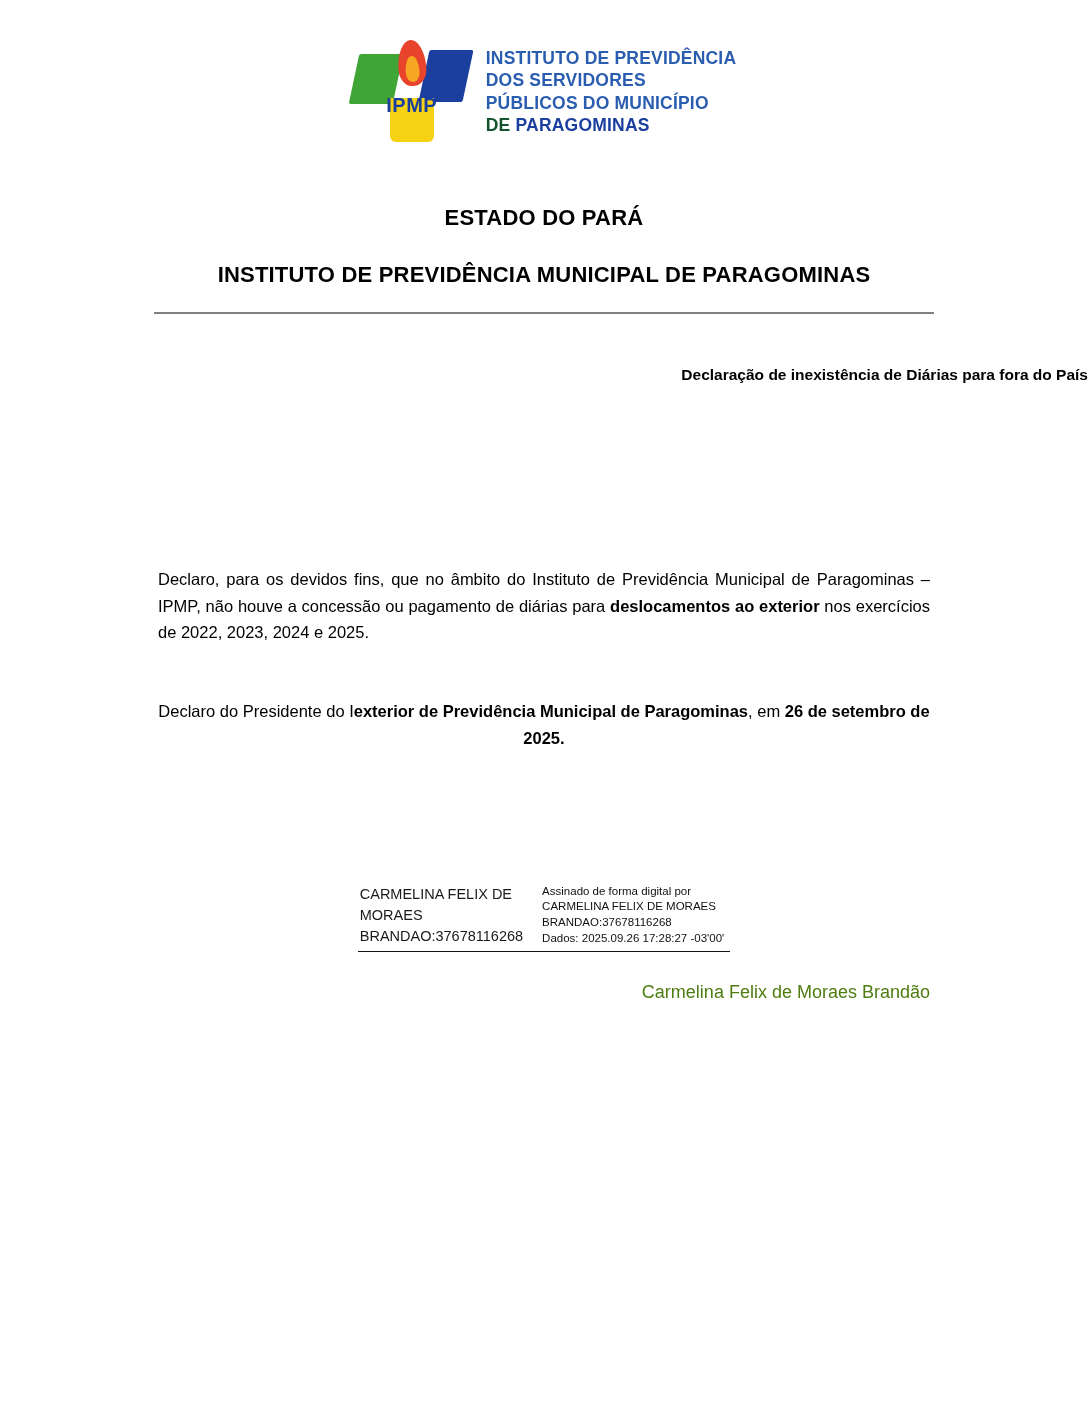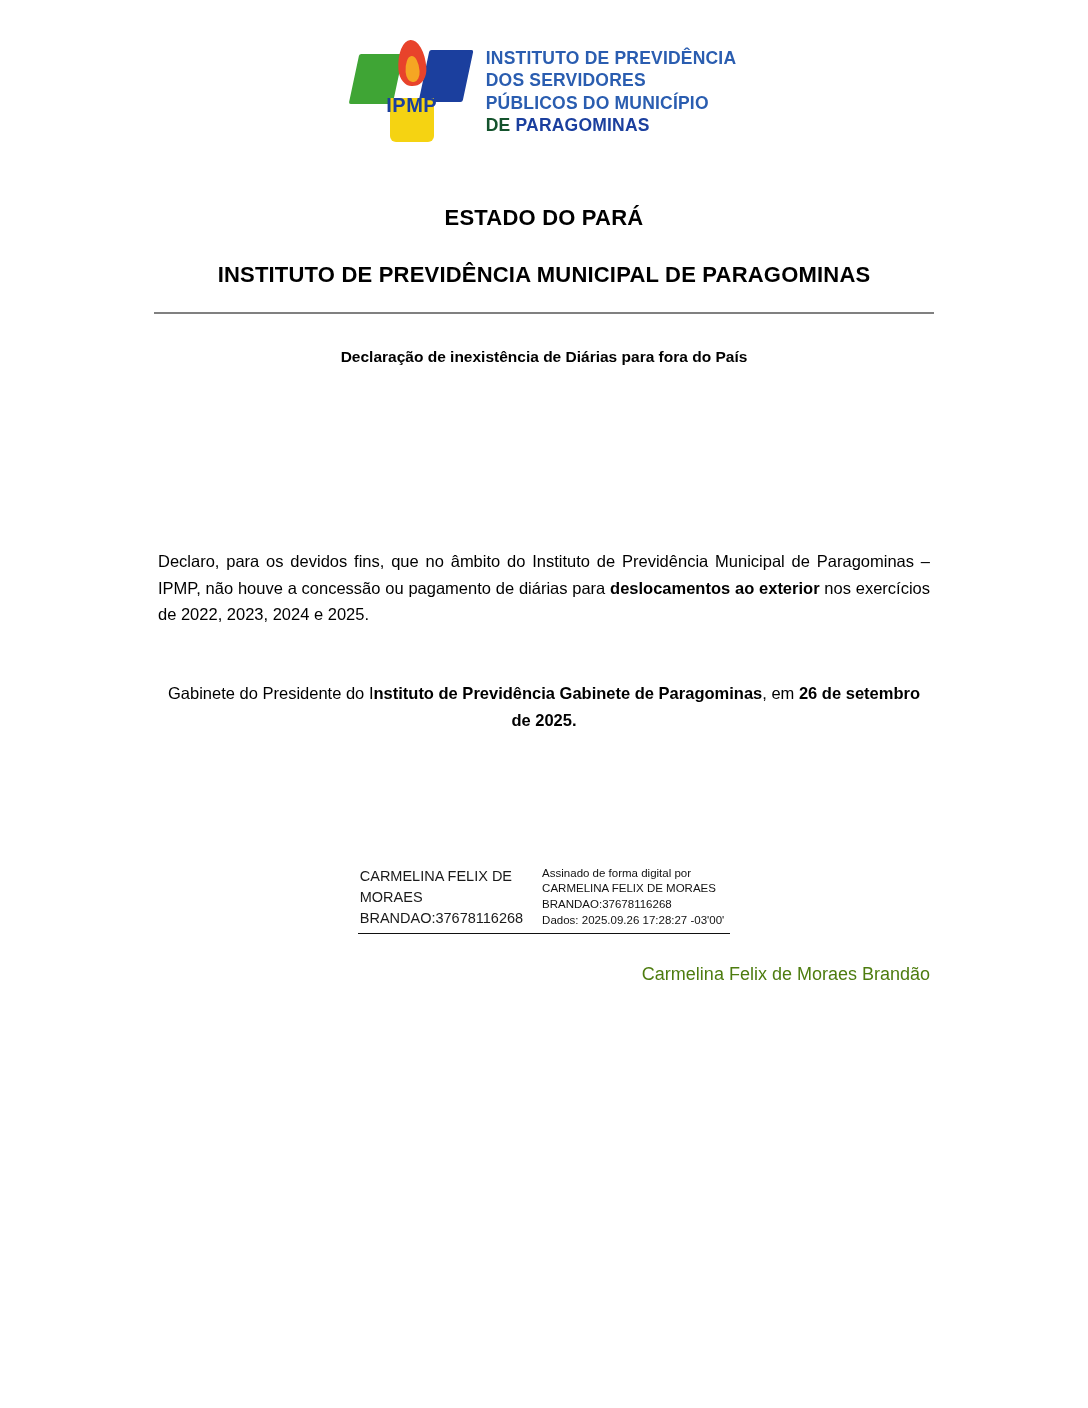--- a/index.html
+++ b/index.html
@@ -130,24 +130,24 @@
     margin-top: 31px;
     letter-spacing: 0.2px;
   }
   .divider {
     width: 780px;
     height: 2px;
     background: #808080;
     margin: 24px auto 0 auto;
   }
   .heading-3 {
-    text-align: center;
+    text-align: right;
     font-size: 15.5px;
     font-weight: bold;
-    margin-top: 34px;
+    margin-top: 52px;
   }
 
   
   .body-wrap {
     width: 772px;
     margin: 6px auto;
   }
   .paragraph {
     margin-top: 182px;
     font-size: 16.5px;
@@ -233,21 +233,21 @@
   </div>
 
   <div class="heading-1">ESTADO DO PARÁ</div>
   <div class="heading-2">INSTITUTO DE PREVIDÊNCIA MUNICIPAL DE PARAGOMINAS</div>
   <div class="divider"></div>
   <div class="heading-3">Declaração de inexistência de Diárias para fora do País</div>
 
   <div class="body-wrap">
     <p class="paragraph"><span>Declaro, para os devidos fins, que no âmbito do Instituto de Previdência Municipal de Paragominas – IPMP, não houve a concessão ou pagamento de diárias para </span><b>deslocamentos ao exterior</b><span> nos exercícios de 2022, 2023, 2024 e 2025.</span></p>
 
-    <p class="gabinete"><span>Gabinete do Presidente do I</span><b>nstituto de Previdência Gabinete de Paragominas</b><span>, em </span><b>26 de setembro de 2025.</b></p>
+    <p class="gabinete"><span>Declaro do Presidente do I</span><b>exterior de Previdência Municipal de Paragominas</b><span>, em </span><b>26 de setembro de 2025.</b></p>
 
     <div class="sig-area">
       <div class="sig-stamp">
         <div class="sig-left">CARMELINA FELIX DE
 MORAES
 BRANDAO:37678116268</div>
         <div class="sig-divider"></div>
         <div class="sig-right">Assinado de forma digital por
 CARMELINA FELIX DE MORAES
 BRANDAO:37678116268

